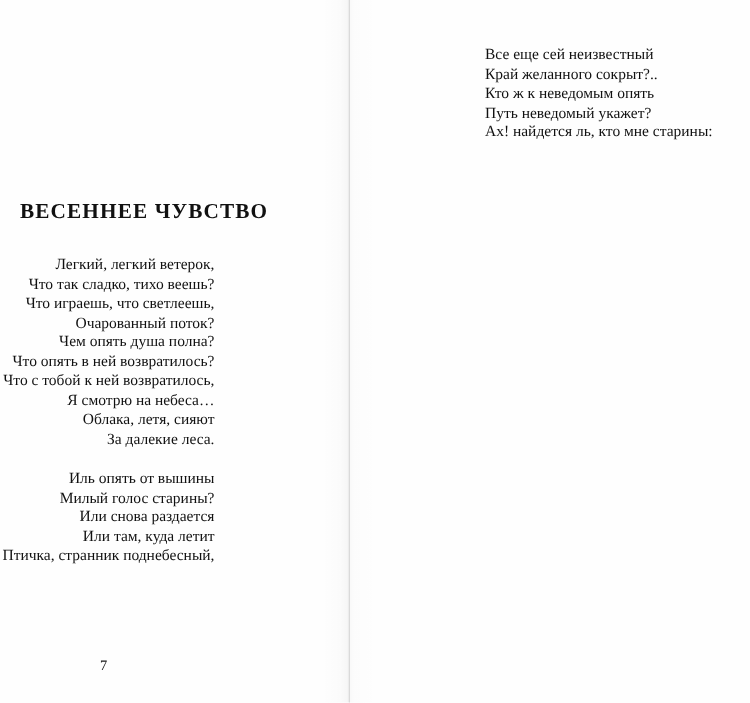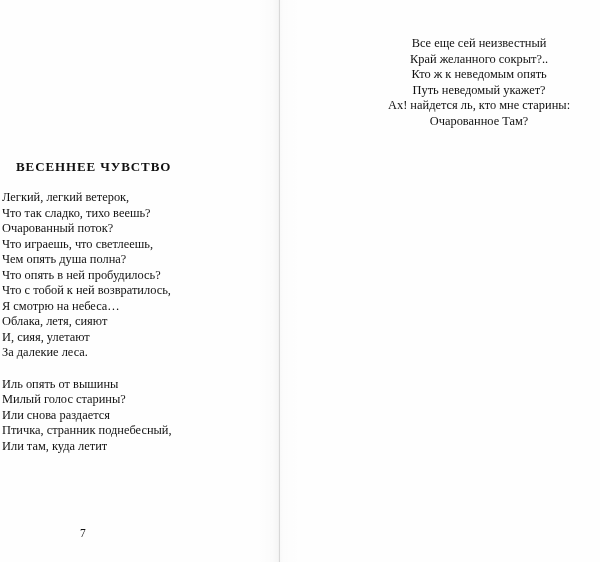--- a/index.html
+++ b/index.html
@@ -65,42 +65,42 @@
   
   .page-col {
     position: absolute;
   }
 
   #page-left  { left: 0px;   top: 0;  width: 258px; }
   #page-right { left: 388px; top: 0;  width: 212px; }
 
   .poem-title {
     font-weight: bold;
-    font-size: 13px;
+    font-size: 17px;
     letter-spacing: 0.9px;
     line-height: 1;
     margin: 0;
     padding: 0;
     white-space: nowrap;
   }
 
   .verse {
     font-size: 12.4px;
     line-height: 15.55px;
     margin: 0;
     padding: 0;
     white-space: nowrap;
   }
   .verse .line { display: block; }
   .verse .line.blank { height: 15.55px; }
 
   
   #left-title  { position: absolute; left: 16px; top: 160px; }
-  #left-verse  { position: absolute; left: 2px;  top: 190px; }
-  #right-verse { position: absolute; left: 0px;  top: 36px; text-align: center;  }
+  #left-verse  { position: absolute; left: 2px;  top: 204px; text-align: right; }
+  #right-verse { position: absolute; left: 0px;  top: 36px;  }
 
   #page-number {
     position: absolute;
     left: 80px;
     top: 528px;
     font-size: 11.5px;
     line-height: 1;
   }
 </style>
 </head>
@@ -114,46 +114,44 @@
   <div id="gutter"></div>
   <div id="gutter-line"></div>
 
   <div class="page-col" id="page-left">
 
     <h1 class="poem-title" id="left-title">ВЕСЕННЕЕ ЧУВСТВО</h1>
 
     <div class="verse" id="left-verse">
       <span class="line">Легкий, легкий ветерок,</span>
       <span class="line">Что так сладко, тихо веешь?</span>
+      <span class="line">Что играешь, что светлеешь,</span>
       <span class="line">Очарованный поток?</span>
-      <span class="line">Что играешь, что светлеешь,</span>
       <span class="line">Чем опять душа полна?</span>
-      <span class="line">Что опять в ней пробудилось?</span>
+      <span class="line">Что опять в ней возвратилось?</span>
       <span class="line">Что с тобой к ней возвратилось,</span>
       <span class="line">Я смотрю на небеса…</span>
       <span class="line">Облака, летя, сияют</span>
-      <span class="line">И, сияя, улетают</span>
       <span class="line">За далекие леса.</span>
 
       <span class="line blank"></span>
 
       <span class="line">Иль опять от вышины</span>
       <span class="line">Милый голос старины?</span>
       <span class="line">Или снова раздается</span>
+      <span class="line">Или там, куда летит</span>
       <span class="line">Птичка, странник поднебесный,</span>
-      <span class="line">Или там, куда летит</span>
     </div>
 
     <div id="page-number">7</div>
   </div>
 
   <div class="page-col" id="page-right">
     <div class="verse" id="right-verse">
       <span class="line">Все еще сей неизвестный</span>
       <span class="line">Край желанного сокрыт?..</span>
       <span class="line">Кто ж к неведомым опять</span>
       <span class="line">Путь неведомый укажет?</span>
       <span class="line">Ах! найдется ль, кто мне старины:</span>
-      <span class="line">Очарованное Там?</span>
     </div>
   </div>
 
 </div>
 
 </body></html>

